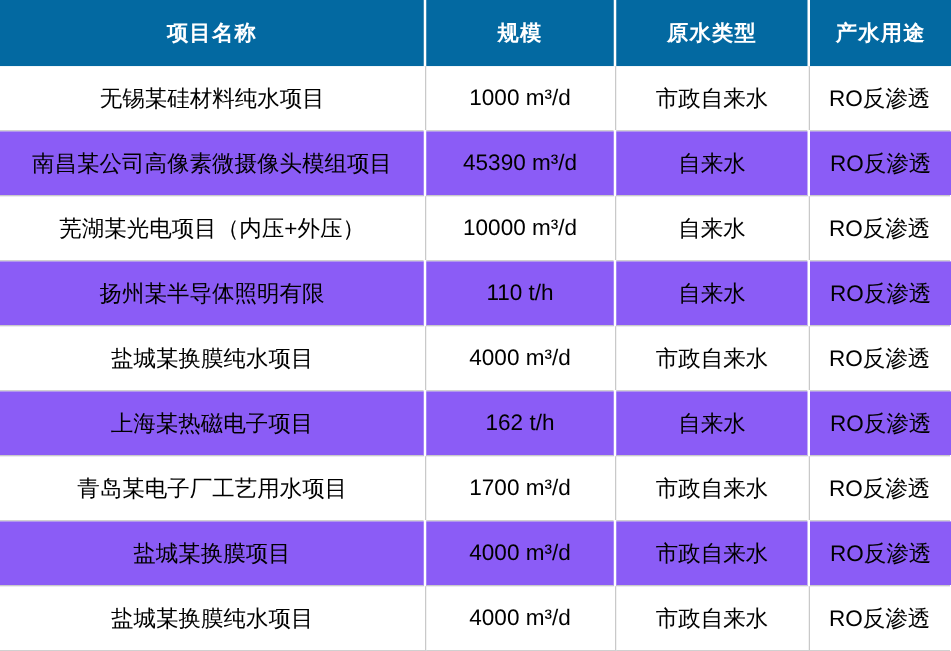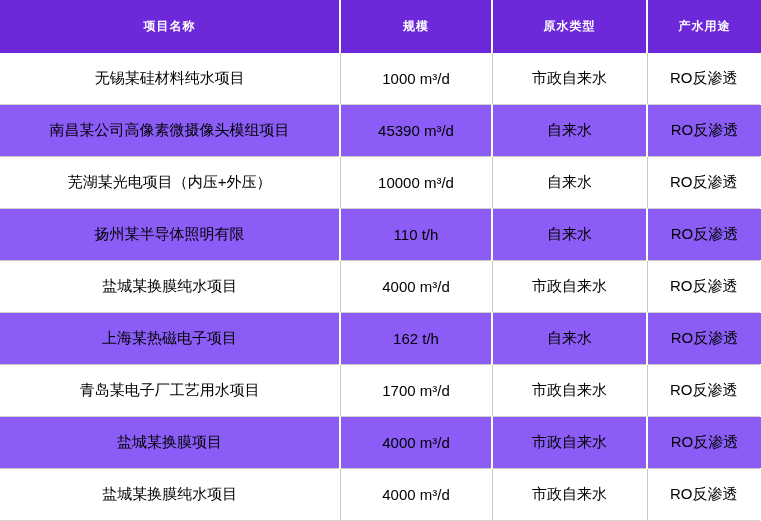--- a/index.html
+++ b/index.html
@@ -17,41 +17,41 @@
     border-collapse: collapse;
     width: 761px;
     table-layout: fixed;
   }
   #project-table col.c0 { width: 340px; }
   #project-table col.c1 { width: 152px; }
   #project-table col.c2 { width: 155px; }
   #project-table col.c3 { width: 114px; }
 
   #project-table thead th {
-    background: #6d28d9;
+    background: #0369a1;
     color: #ffffff;
-    font-size: 12px;
+    font-size: 17px;
     font-weight: bold;
     height: 53px;
     text-align: center;
     vertical-align: middle;
     border-right: 2px solid #ffffff;
     padding: 0 4px;
     letter-spacing: 1px;
     margin-top: 35px;
   }
   #project-table thead th:last-child {
     border-right: none;
   }
 
   #project-table tbody td {
     height: 51px;
     text-align: center;
     vertical-align: middle;
-    font-size: 15px;
+    font-size: 18px;
     color: #000000;
     border-right: 2px solid #ffffff;
     border-bottom: 1px solid #ffffff;
     padding: 0 4px;
     white-space: nowrap;
   }
   #project-table tbody td:last-child {
     border-right: none;
   }
   #project-table tbody tr.row-white td {

